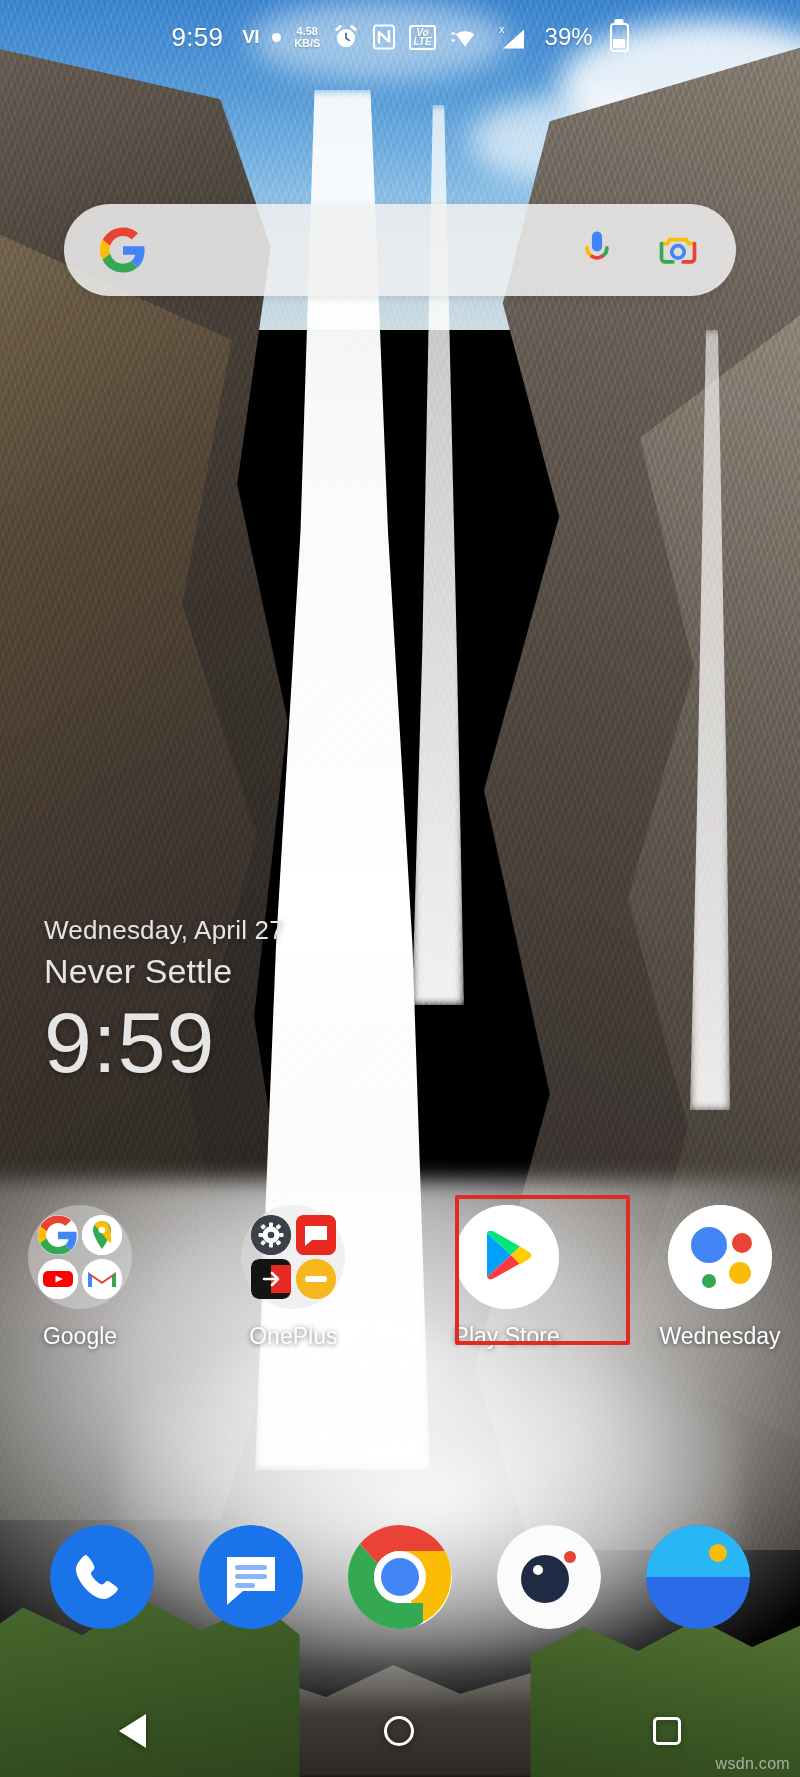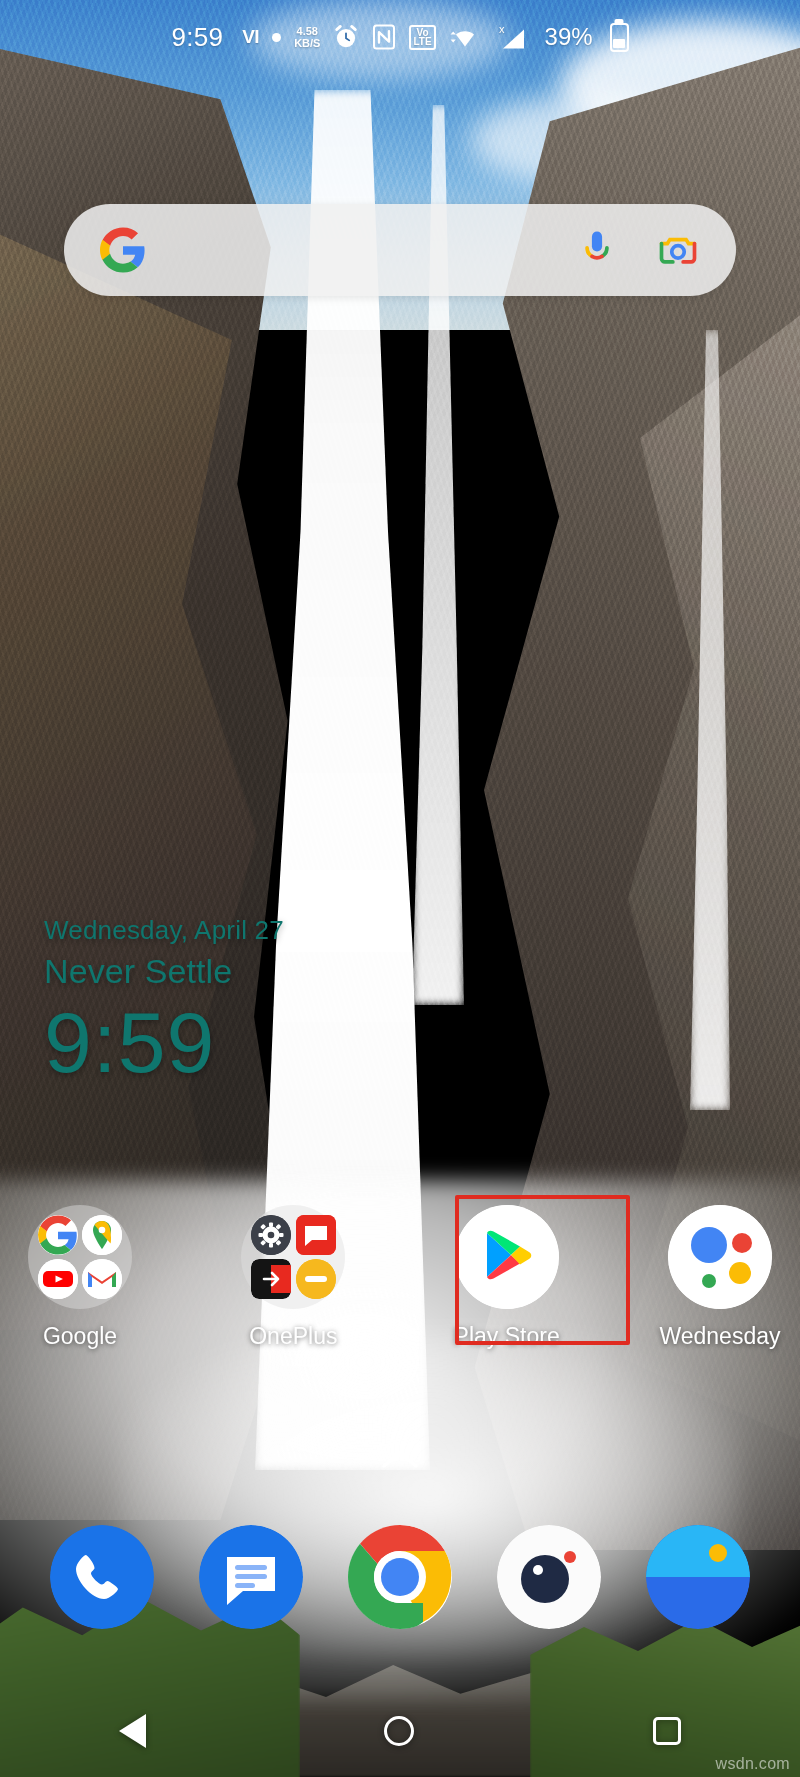--- a/index.html
+++ b/index.html
@@ -110,21 +110,21 @@
   }
   .sb-clock{ font-size:26px; font-weight:400; letter-spacing:.3px; margin-right:6px;}
   .sb-ic{ display:flex; align-items:center; justify-content:center; }
   .sb-net{ font-size:19px; font-weight:700; letter-spacing:-.5px; }
   .sb-dot{ width:9px; height:9px; border-radius:50%; background:#fff; }
   .sb-speed{ text-align:center; line-height:1; }
   .sb-speed .v{ font-size:11px; font-weight:600; display:block; }
   .sb-speed .u{ font-size:11px; font-weight:600; display:block; margin-top:1px;}
   .sb-volte{
     border:2px solid #fff; border-radius:3px; padding:1px 2px; line-height:.95;
-    font-size:10px; font-weight:700; text-align:center;
+    font-size:10px; font-weight:700; text-align:center;font-style:italic;
   }
   .sb-batt{ font-size:24px; margin-left:4px; }
   .battbox{
     position:relative; width:19px; height:29px; border:2.5px solid #fff; border-radius:4px;
     margin-left:4px;
   }
   .battbox:before{
     content:""; position:absolute; left:50%; transform:translateX(-50%); top:-6px;
     width:9px; height:4px; background:#fff; border-radius:2px 2px 0 0;
   }
@@ -139,21 +139,21 @@
     background:rgba(240,240,240,.86); border-radius:46px;
     display:flex; align-items:center; padding:0 36px;
     box-shadow:0 2px 8px rgba(0,0,0,.10);
   }
   .search-spacer{ flex:1; }
   .gicon{ width:46px; height:46px; position:relative; }
   .mic{ width:34px; height:46px; position:relative; margin-right:42px;}
   .lens{ width:44px; height:44px; position:relative; }
 
   
-  .widget{ position:absolute; left:44px; top:915px; color:#0f766e; text-shadow:0 2px 6px rgba(0,0,0,.38); }
+  .widget{ position:absolute; left:44px; top:915px; color:#e5e5e5; text-shadow:0 2px 6px rgba(0,0,0,.38); }
   .w-date{ font-size:26px; font-weight:400; letter-spacing:.2px; }
   .w-sub{ font-size:34px; font-weight:400; margin-top:6px; letter-spacing:.1px; }
   .w-time{ font-size:86px; font-weight:300; line-height:1.0; margin-top:8px; letter-spacing:1px; }
 
   
   .grid{
     position:absolute; left:0; top:1205px; width:800px;
     display:flex; justify-content:space-between; align-items:flex-start;
   }
   .cell{ width:160px; display:flex; flex-direction:column; align-items:center; position:relative; }

